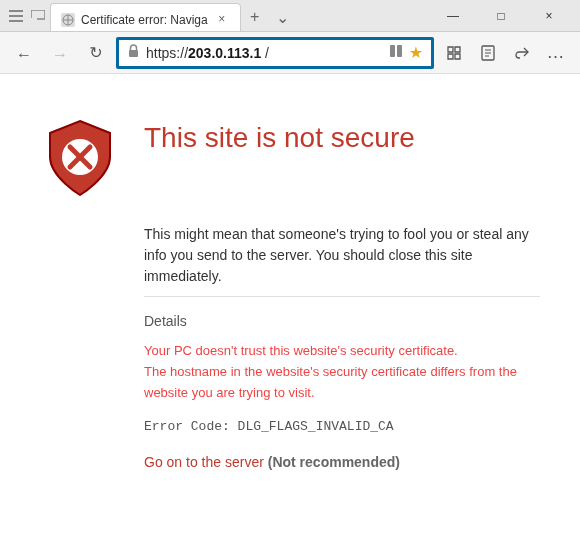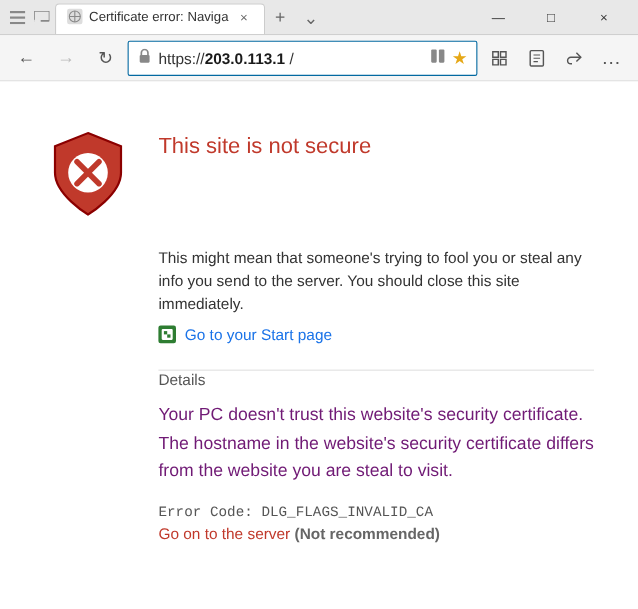--- a/index.html
+++ b/index.html
@@ -32,21 +32,21 @@
       height: 100%;
       margin-left: 4px;
     }
     .tab {
       background: #ffffff;
       border: 1px solid #ccc;
       border-bottom: none;
       border-radius: 4px 4px 0 0;
       padding: 4px 10px;
       display: flex;
-      align-items: flex-start;
+      align-items: flex-end;
       gap: 6px;
       height: 28px;
       font-size: 12px;
       color: #333;
       min-width: 160px;
       max-width: 200px;
     }
     .tab-favicon {
       width: 14px; height: 14px;
       background: #ddd;
@@ -87,21 +87,21 @@
     .nav-btn {
       width: 32px; height: 32px;
       border: none; background: transparent;
       display: flex; align-items: center; justify-content: center;
       font-size: 16px; color: #555; cursor: pointer; border-radius: 2px;
     }
     .nav-btn.disabled { color: #bbb; cursor: default; }
     .address-bar {
       flex: 1;
       height: 32px;
-      border: 1px solid #0369a1;
+      border: 3px solid #0369a1;
       border-radius: 2px;
       background: white;
       display: flex;
       align-items: center;
       padding: 0 8px;
       gap: 6px;
     }
     .lock-icon { color: #888; font-size: 13px; }
     .address-text { flex: 1; font-size: 14px; color: #333; }
     .address-text strong { color: #1a1a1a; }
@@ -133,21 +133,21 @@
       width: 80px;
       height: 90px;
       flex-shrink: 0;
       display: flex;
       align-items: center;
       justify-content: center;
     }
     .shield-svg { width: 70px; height: 80px; }
 
     .error-title {
-      font-size: 20px;
+      font-size: 28px;
       color: #c0392b;
       font-weight: 400;
       margin-top: 8px;
       margin-bottom: 12px;
     }
 
     .error-body {
       margin-left: 104px;
     }
 
@@ -173,36 +173,38 @@
       flex-shrink: 0;
     }
     .start-page-link-text {
       color: #1a73e8;
       font-size: 14px;
       text-decoration: none;
     }
 
     .details-section {
       border-top: 1px solid #e0e0e0;
+      padding-top: 16px;
     }
     .details-label {
       font-size: 14px;
       color: #555;
       margin-bottom: 12px;
     }
     .details-text {
-      color: #701a75;
+      color: #ef4444;
       line-height: 1.6;
-      font-size: 16px;
+      font-size: 13px;
       margin-bottom: 14px;
     }
     .error-code {
       font-family: 'Courier New', monospace;
       font-size: 13px;
       color: #555;
+      margin-bottom: 16px;
       line-height: 1.6;
     }
     .go-on-link {
       font-size: 14px;
     }
     .go-on-link a {
       color: #c0392b;
       text-decoration: none;
     }
     .go-on-link .not-recommended {
@@ -319,37 +321,27 @@
     </div>
 
     <div>
       <h1 class="error-title">This site is not secure</h1>
     </div>
   </div>
 
   <div class="error-body">
     <p class="error-description">This might mean that someone's trying to fool you or steal any info you send to the server. You should close this site immediately.</p>
 
-    <div class="start-page-link">
-      <div class="start-page-icon">
-        <svg width="12" height="12" viewBox="0 0 12 12">
-          <rect x="1" y="1" width="10" height="10" rx="1" fill="white"></rect>
-          <rect x="3" y="3" width="3" height="3" fill="#2e7d32"></rect>
-          <rect x="6" y="6" width="3" height="3" fill="#2e7d32"></rect>
-        </svg>
-      </div>
-      <a class="start-page-link-text" href="#">Go to your Start page</a>
-    </div>
 
     <div class="details-section">
       <p class="details-label">Details</p>
 
       <p class="details-text">
         <span>Your PC doesn't trust this website's security certificate.</span><br>
-        <span>The hostname in the website's security certificate differs from the website you are steal to visit.</span>
+        <span>The hostname in the website's security certificate differs from the website you are trying to visit.</span>
       </p>
 
       <div class="error-code">
         <span>Error Code:  DLG_FLAGS_INVALID_CA</span><br>
       </div>
 
       <div class="go-on-link">
         <a href="#">Go on to the server</a><span class="not-recommended"> (Not recommended)</span>
       </div>
     </div>

